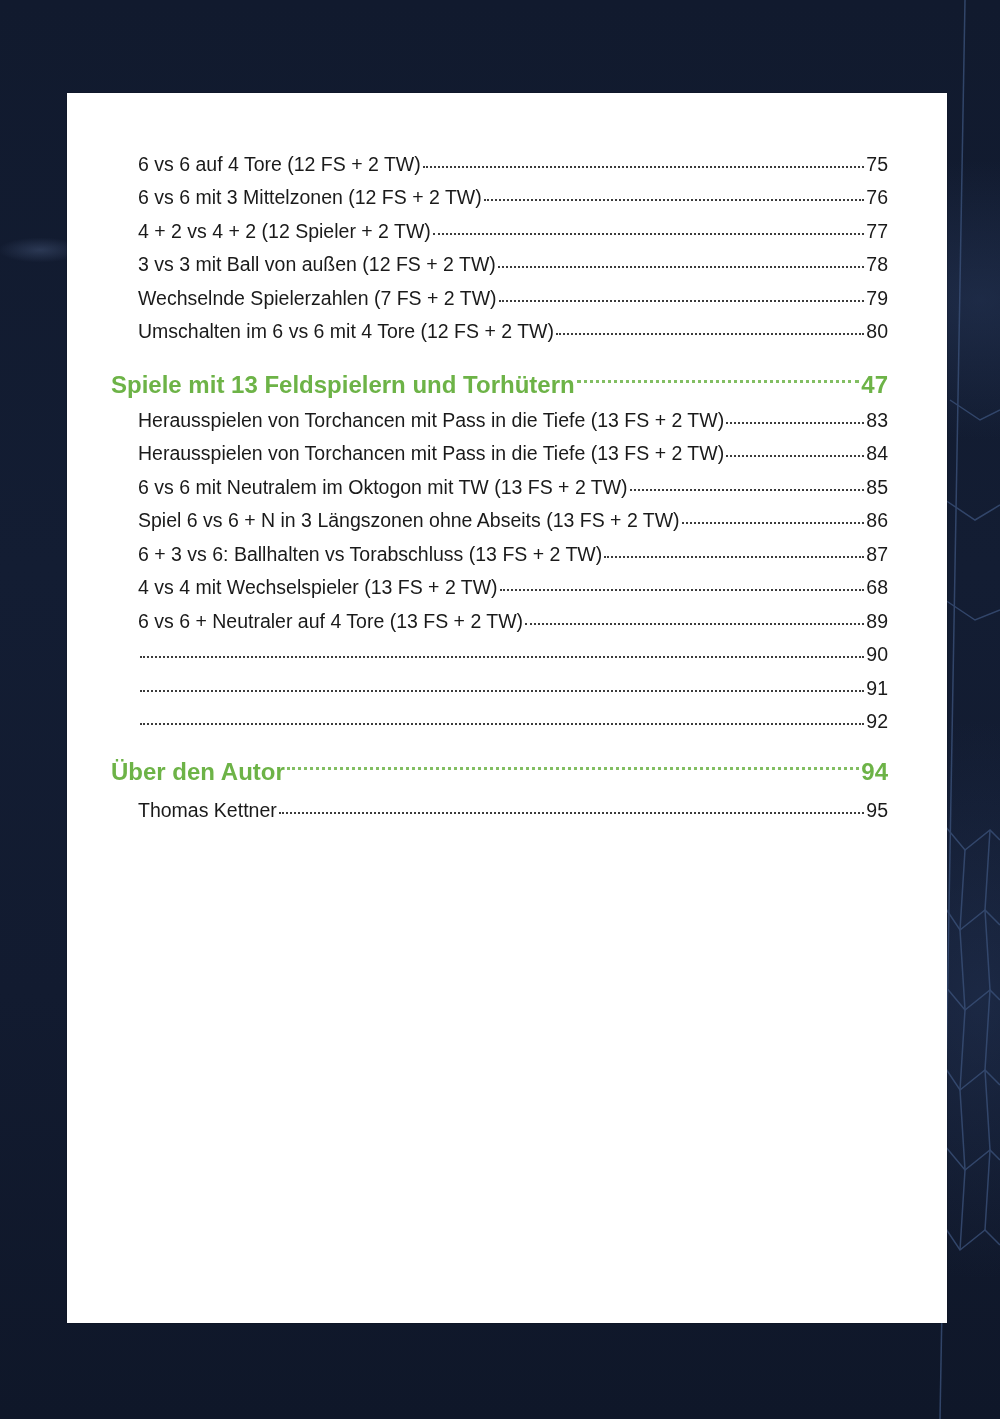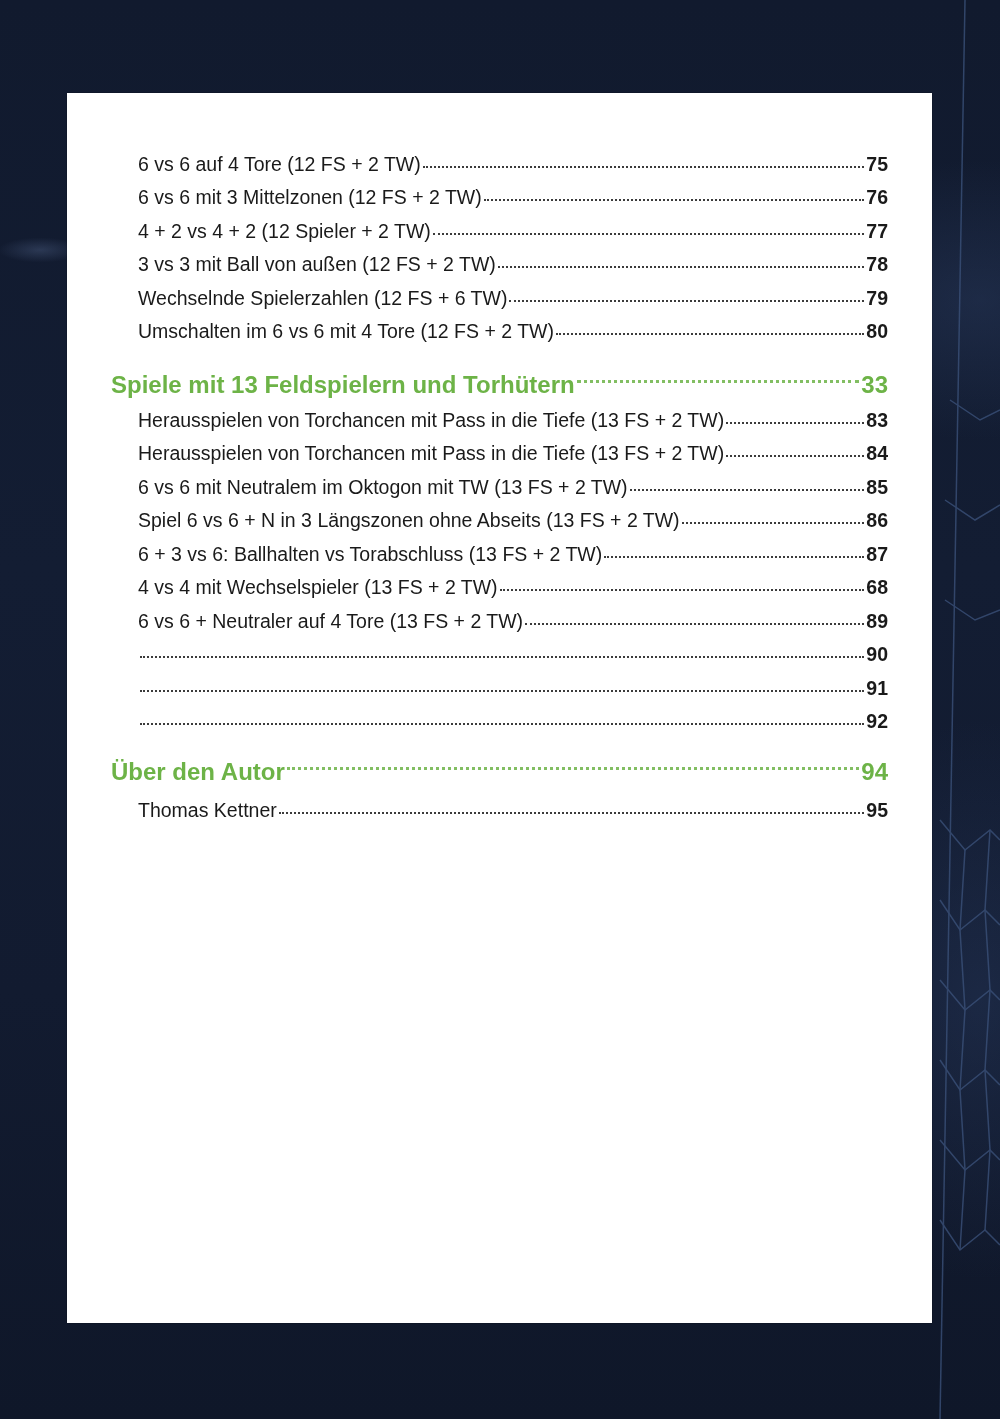--- a/index.html
+++ b/index.html
@@ -14,36 +14,37 @@
       radial-gradient(ellipse 60px 18px at 40px 250px, rgba(90,110,150,0.35), transparent 70%),
       radial-gradient(ellipse 300px 200px at 980px 300px, rgba(50,70,110,0.35), transparent 70%),
       radial-gradient(ellipse 260px 400px at 980px 1000px, rgba(45,65,105,0.35), transparent 70%),
       linear-gradient(180deg, #111a2e 0%, #131d33 40%, #121b30 70%, #0f1729 100%);
   }
   .net { position:absolute; right:0; top:0; width:80px; height:1419px; }
   .page {
     position:absolute; left:67px; top:93px; width:865px; height:1230px;
     background:#ffffff;
     box-shadow: 0 0 1px rgba(0,0,0,0.6);
+    padding-left: 15px;
   }
   .toc { position:absolute; left:0; top:0; width:865px; }
   .row {
     position:absolute; display:flex; align-items:baseline;
     color:#1a1a1a; font-size:19.5px; white-space:nowrap;
   }
   .row.sub { left:71px; width:750px; }
   .row.head { left:44px; width:777px; color:#6db347; font-size:24px; font-weight:bold;align-items:center; }
   .row .title { flex:0 0 auto; }
   .row .dots {
     flex:1 1 auto; overflow:hidden; margin:0 2px;
     border-bottom:2px dotted currentColor; height:0; position:relative; top:-3px;
     opacity:0.85;
   }
   .row.head .dots { border-bottom-width:3px; top:-4px; }
-  .row .page-num { flex:0 0 auto;font-weight:bold; }
+  .row .page-num { flex:0 0 auto; }
 </style>
 </head>
 <body>
 
 <div class="bg"></div>
 
 <svg class="net" viewBox="0 0 80 1419" preserveAspectRatio="none">
   <g stroke="#3a5078" stroke-width="1.5" fill="none" opacity="0.8">
     <path d="M45 0 L20 1419"></path>
     <path d="M20 820 L45 850 L70 830 L80 840"></path>
@@ -77,34 +78,34 @@
       <span class="title">4 + 2 vs 4 + 2 (12 Spieler + 2 TW)</span>
       <span class="dots"></span>
       <span class="page-num">77</span>
     </div>
     <div class="row sub" style="top:160px">
       <span class="title">3 vs 3 mit Ball von außen (12 FS + 2 TW)</span>
       <span class="dots"></span>
       <span class="page-num">78</span>
     </div>
     <div class="row sub" style="top:194px">
-      <span class="title">Wechselnde Spielerzahlen (12 FS + 6 TW)</span>
+      <span class="title">Wechselnde Spielerzahlen (7 FS + 2 TW)</span>
       <span class="dots"></span>
       <span class="page-num">79</span>
     </div>
     <div class="row sub" style="top:227px">
       <span class="title">Umschalten im 6 vs 6 mit 4 Tore (12 FS + 2 TW)</span>
       <span class="dots"></span>
       <span class="page-num">80</span>
     </div>
 
     <div class="row head" style="top:278px">
       <span class="title">Spiele mit 13 Feldspielern und Torhütern</span>
       <span class="dots"></span>
-      <span class="page-num">33</span>
+      <span class="page-num">47</span>
     </div>
 
     <div class="row sub" style="top:316px">
       <span class="title">Herausspielen von Torchancen mit Pass in die Tiefe (13 FS + 2 TW)</span>
       <span class="dots"></span>
       <span class="page-num">83</span>
     </div>
     <div class="row sub" style="top:349px">
       <span class="title">Herausspielen von Torchancen mit Pass in die Tiefe (13 FS + 2 TW)</span>
       <span class="dots"></span>

